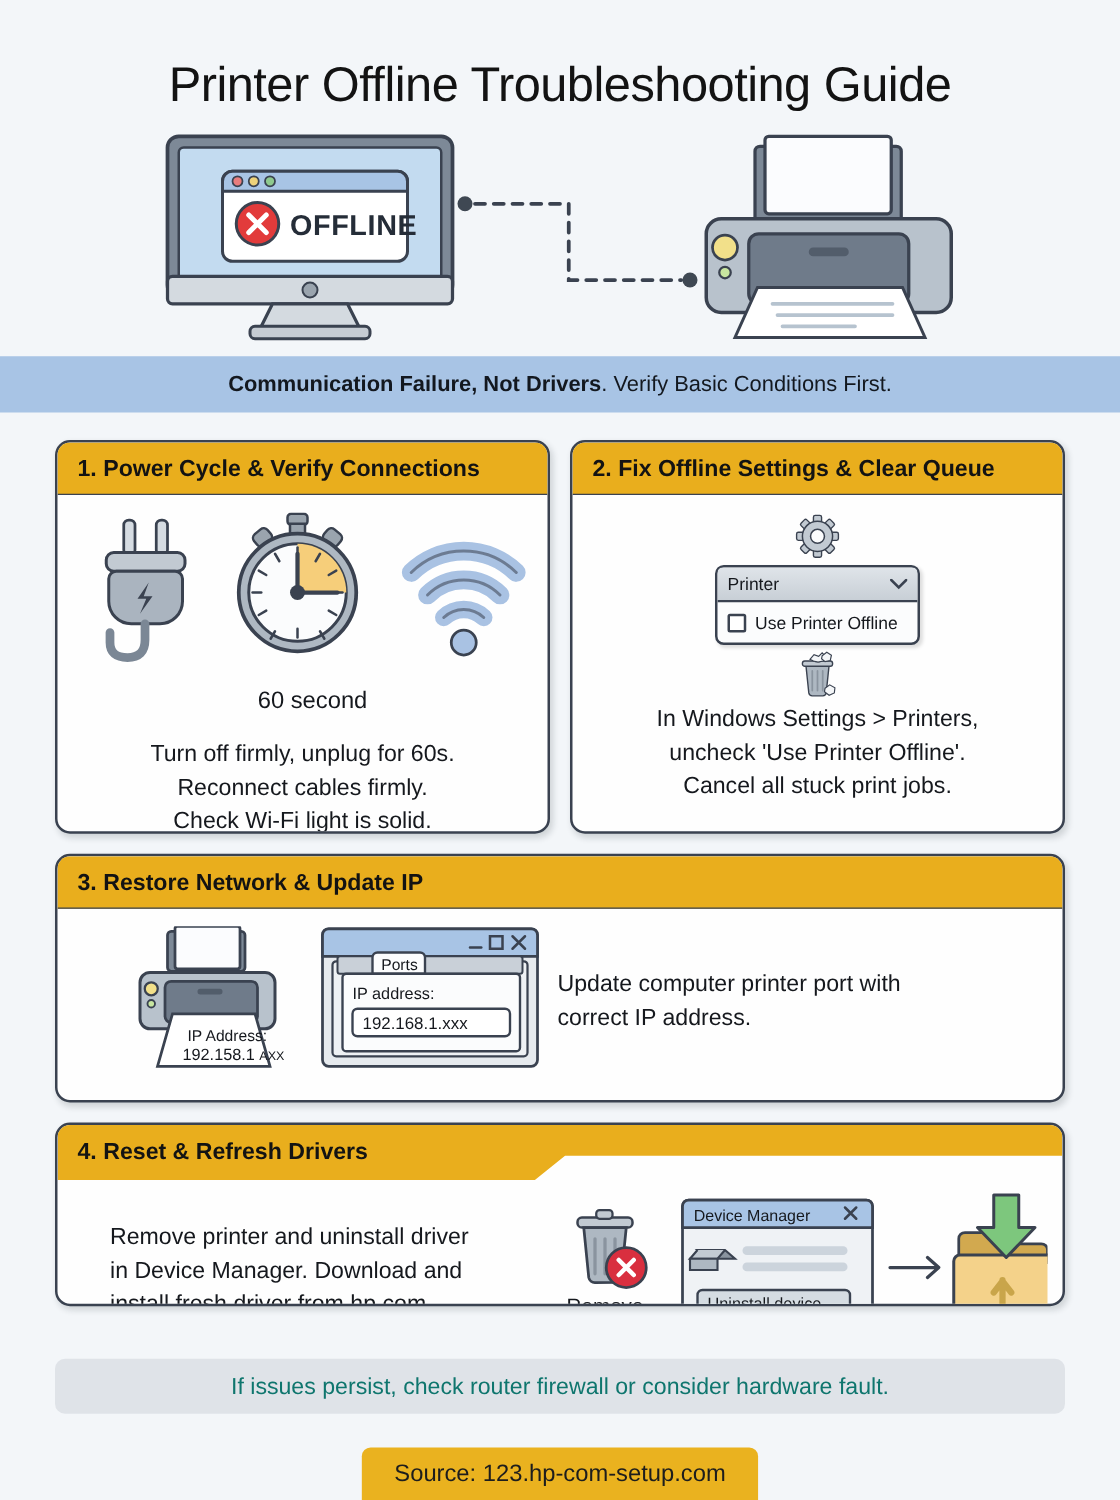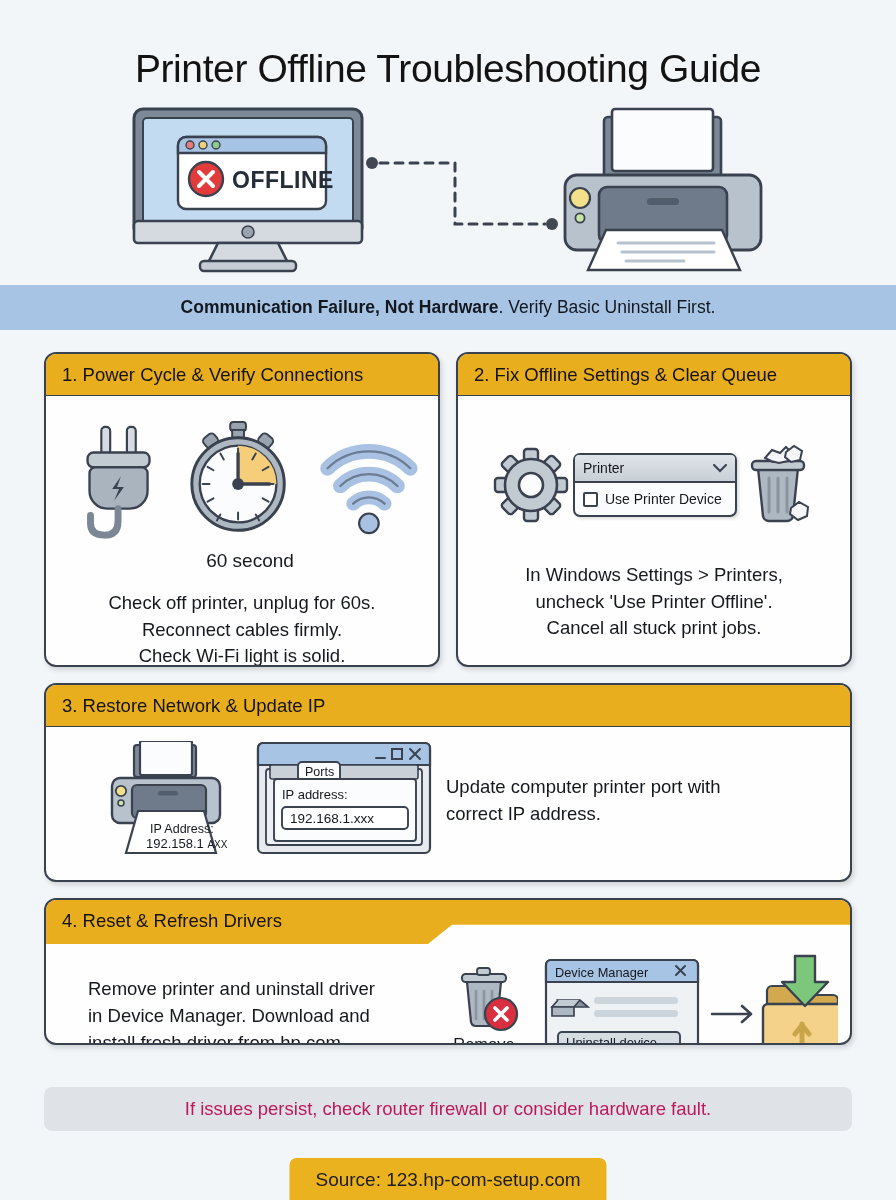--- a/index.html
+++ b/index.html
@@ -44,38 +44,38 @@
     border: 2.2px solid #3a4250;
     border-radius: 12px;
     overflow: hidden;
     position: relative;
     box-shadow: 2px 3px 5px rgba(20,28,40,0.16);
   }
   .card-head {
     background: #e9ae1d;
     color: #131313;
     font-size: 18.5px;
-    font-weight: normal;
+    font-weight: bold;
     padding: 10px 0 9px 16px;
     border-bottom: 1.6px solid #3a4250;
   }
 
   .card-body { padding: 14px 14px 18px; }
   .body-text {
     text-align: center;
     font-size: 18.5px;
     line-height: 1.44;
     color: #15181d;
   }
 
   
   .col2 { flex: 1; }
   .icons-row {
-    display: flex; align-items: center; justify-content: center;
-    gap: 10px; height: 150px;
+    display: flex; align-items: center; 
+    gap: 10px; height: 150px; flex-direction: column;
   }
 
   
   .card3-body { display: flex; align-items: center; padding: 14px 10px 16px; }
   .card3-left { width: 390px; display: flex; align-items: center; justify-content: center; }
   .card3-right {
     flex: 1; font-size: 18.5px; line-height: 1.45; color: #15181d;
     text-align: left; padding-right: 8px;
   }
 
@@ -86,21 +86,21 @@
     color: #15181d; text-align: left; padding-left: 34px;
   }
   .card4-right { flex: 1; display: flex; align-items: center; justify-content: center; }
 
   
   .note {
     position: absolute; left: 44px; top: 1087px;
     width: 808px; height: 44px;
     background: #dfe3e8; border-radius: 8px;
     display: flex; align-items: center; justify-content: center;
-    font-size: 18.5px; color: #be185d;
+    font-size: 18.5px; color: #0f766e;
   }
   .source {
     position: absolute; left: 50%; transform: translateX(-50%);
     top: 1158px;
     background: #eab21f;
     border-radius: 7px 7px 0 0;
     padding: 11px 26px 13px;
     font-size: 19px; color: #1d1d1d;
   }
 </style>
@@ -147,21 +147,21 @@
         <rect x="647" y="97" width="32" height="7" rx="3.5" fill="#525d6b"></rect>
         <circle cx="580" cy="97" r="10" fill="#f2e08a" stroke="#3a4250" stroke-width="2.2"></circle>
         <circle cx="580" cy="117" r="4.6" fill="#c8e6a0" stroke="#3a4250" stroke-width="1.8"></circle>
         <path d="M606 129 h116 l18 40 h-152 z" fill="#ffffff" stroke="#3a4250" stroke-width="2.4"></path>
         <path d="M618 142 h96 M622 151 h92 M626 160 h58" stroke="#b6c3cf" stroke-width="3" stroke-linecap="round"></path>
       </g>
     </svg>
   </div>
 
   <div class="banner">
-    <span><b>Communication Failure, Not Hardware</b><span>. Verify Basic Uninstall First.</span></span>
+    <span><b>Communication Failure, Not Drivers</b><span>. Verify Basic Conditions First.</span></span>
   </div>
 
   <div class="cards">
 
     <div class="row">
 
       <div class="card col2" style="height:315px;">
         <div class="card-head">1. Power Cycle &amp; Verify Connections</div>
         <div class="card-body">
           <div class="icons-row">
@@ -208,21 +208,21 @@
                 <path d="M272 48 a60 60 0 0 1 84 0" stroke-width="2.4" stroke="#3a4250" fill="none" opacity="0.55"></path>
                 <path d="M285 66 a41 41 0 0 1 58 0" stroke-width="15" stroke="#a9c2e3"></path>
                 <path d="M285 66 a41 41 0 0 1 58 0" stroke-width="2.4" stroke="#3a4250" opacity="0.55"></path>
                 <path d="M298 84 a23 23 0 0 1 32 0" stroke-width="14" stroke="#a9c2e3"></path>
                 <path d="M298 84 a23 23 0 0 1 32 0" stroke-width="2.4" stroke="#3a4250" opacity="0.55"></path>
                 <circle cx="314" cy="104" r="10" fill="#a9c2e3" stroke="#3a4250" stroke-width="2.2"></circle>
               </g>
             </svg>
           </div>
           <div style="text-align:center;font-size:19px;color:#15181d;margin:-10px 0 18px 16px;">60 second</div>
-          <div class="body-text">Check off printer, unplug for 60s.</div>
+          <div class="body-text">Turn off firmly, unplug for 60s.</div>
           <div class="body-text">Reconnect cables firmly.</div>
           <div class="body-text">Check Wi-Fi light is solid.</div>
         </div>
       </div>
 
       <div class="card col2" style="height:315px;">
         <div class="card-head">2. Fix Offline Settings &amp; Clear Queue</div>
         <div class="card-body">
           <div class="icons-row" style="height:150px;gap:4px;">
 
@@ -246,21 +246,21 @@
 
             <div style="width:164px;border:2px solid #3a4250;border-radius:7px;background:#fbfcfd;box-shadow:2px 2px 3px rgba(0,0,0,.13);">
               <div style="display:flex;align-items:center;justify-content:space-between;background:linear-gradient(#dfe4e9,#c8cfd6);padding:5px 8px;border-bottom:2px solid #3a4250;border-radius:4px 4px 0 0;">
                 <span style="font-size:14px;color:#15181d;">Printer</span>
                 <svg width="14" height="9" viewBox="0 0 14 9">
                   <path d="M1 1 L7 7 L13 1" fill="none" stroke="#3a4250" stroke-width="2" stroke-linecap="round"></path>
                 </svg>
               </div>
               <div style="display:flex;align-items:center;gap:7px;padding:8px;">
                 <span style="width:15px;height:15px;border:2px solid #3a4250;border-radius:2px;background:#fff;display:inline-block;"></span>
-                <span style="font-size:14px;color:#15181d;">Use Printer Device</span>
+                <span style="font-size:14px;color:#15181d;">Use Printer Offline</span>
               </div>
             </div>
 
             <svg width="74" height="86" viewBox="0 0 74 86">
               <path d="M17 26 h40 l-5 48 a6 6 0 0 1 -6 5 h-18 a6 6 0 0 1 -6 -5 z" fill="#aeb8c2" stroke="#3a4250" stroke-width="2.4"></path>
               <path d="M28 36 v34 M37 36 v34 M46 36 v34" stroke="#8a949f" stroke-width="3" stroke-linecap="round"></path>
               <rect x="11" y="19" width="52" height="9" rx="4" fill="#c2cad2" stroke="#3a4250" stroke-width="2.4"></rect>
               <rect x="30" y="12" width="14" height="8" rx="3" fill="#c2cad2" stroke="#3a4250" stroke-width="2.2"></rect>
               <g fill="#f4f6f8" stroke="#3a4250" stroke-width="2">
                 <path d="M24 16 l7 -8 8 3 6 -6 7 7 -5 7 -9 2 -8 -2 z"></path>

